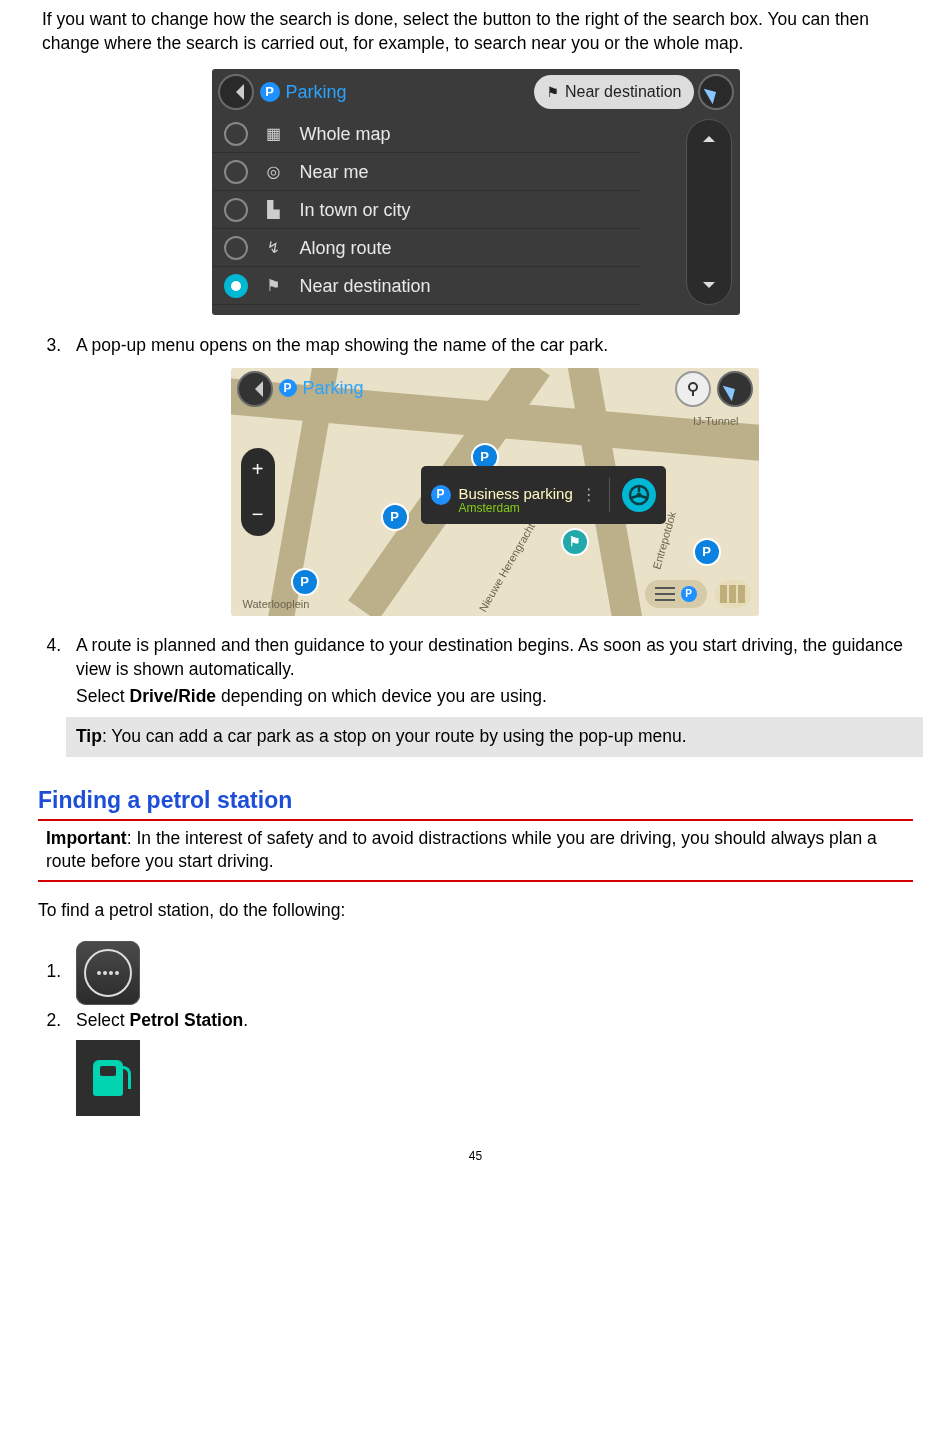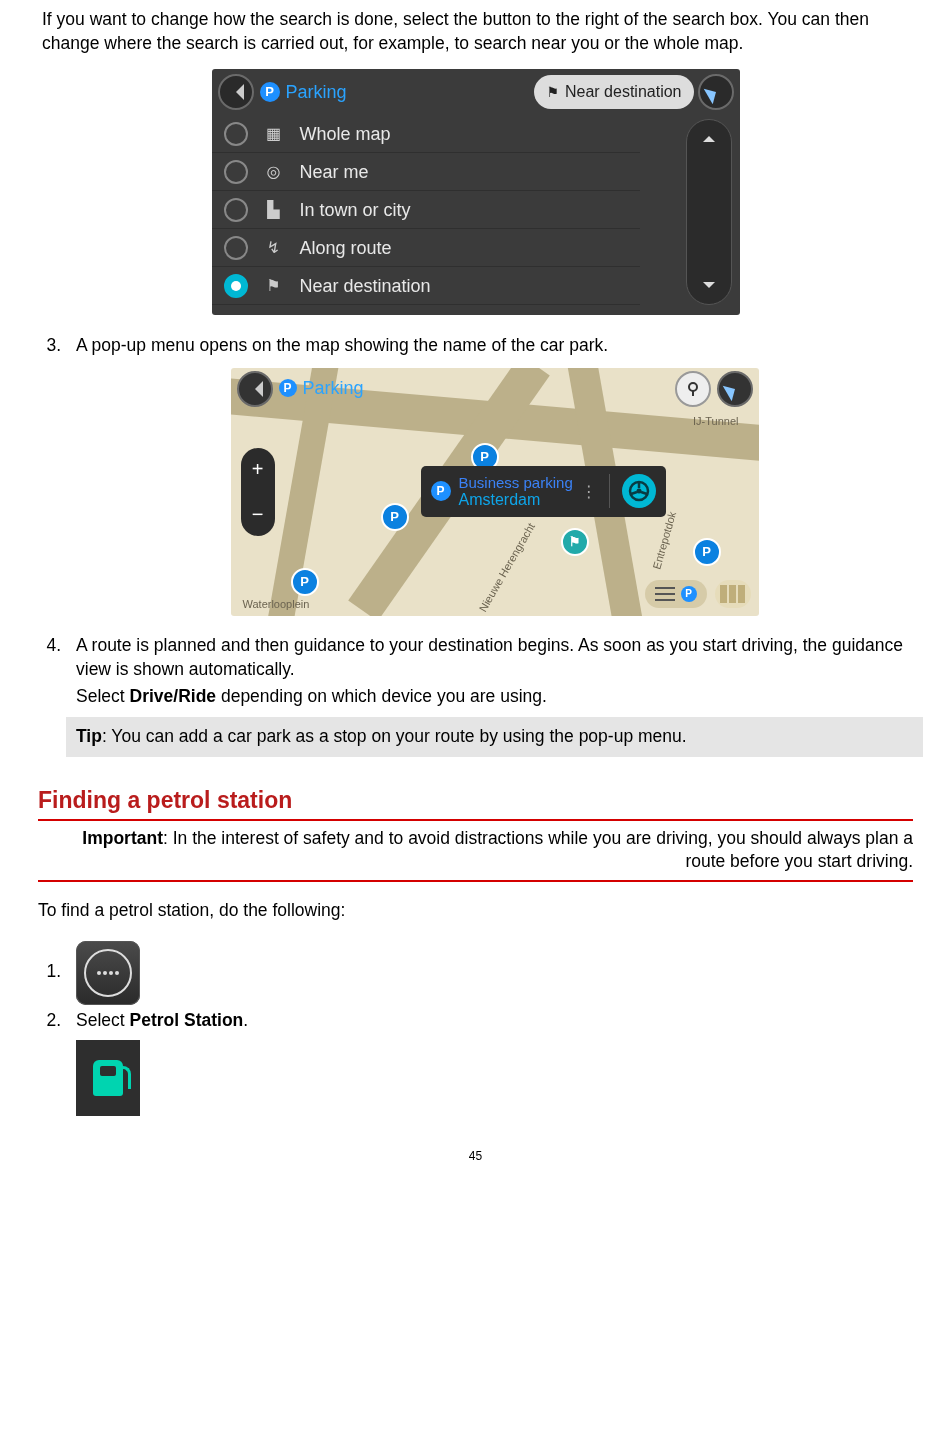--- a/index.html
+++ b/index.html
@@ -96,38 +96,38 @@
     background:#2b2b2b; border-radius:17px; padding:8px 0;
     display:flex; flex-direction:column; align-items:center; gap:18px;
     color:#fff; font-size:20px;
   }
   .popup {
     position:absolute; left:190px; top:98px;
     background:#2c2c2c; color:#eee; border-radius:5px;
     padding:8px 10px; display:flex; align-items:center; gap:8px;
   }
   .popup .pp-text { line-height:1.15; }
-  .popup .pp-title { font-size:15px; color:#3b82f6; }
-  .popup .pp-sub { font-size:16px; color:#0ea5e9; }
+  .popup .pp-title { font-size:15px; color:#fef9c3;margin-top:11px; }
+  .popup .pp-sub { font-size:12px; color:#84cc16; }
   .popup .divider { width:1px; height:34px; background:#555; margin:0 4px; }
   .steer { width:34px; height:34px; border-radius:50%; background:#00b8d4; display:flex; align-items:center; justify-content:center; }
   .scr2 .bottom-icons { position:absolute; right:8px; bottom:8px; display:flex; gap:8px; }
   .rounded-btn { background:#d6cba8; border-radius:18px; padding:6px 10px; display:flex; align-items:center; gap:6px; }
 
   .tip-box {
     background:#e5e5e5; padding:8px 10px; margin: 8px -10px 0 -10px;
   }
   .tip-box .bold { font-weight:bold; }
 
   h2.section {
-    color:#b91c1c; font-size:23px; font-weight:bold;
+    color:#1d4ed8; font-size:23px; font-weight:bold;
     margin: 28px 0 2px 0;
   }
   .red-rule { border:0; border-top:2.5px solid #d40000; margin:3px 0 6px 0; }
-  .important { margin: 6px 0; text-align: right; }
+  .important { margin: 6px 8px; }
   .thin-red { border:0; border-top:2px solid #d40000; margin:6px 0 10px 0; }
 
   .icon-tile {
     width:64px; height:64px; border-radius:10px;
     background: linear-gradient(#4b4b4b,#2a2a2a);
     display:flex; align-items:center; justify-content:center;
     margin:8px 0 4px 0; box-shadow: inset 0 0 0 1px #555;
   }
   .menu-circle {
     width:44px; height:44px; border-radius:50%; border:2px solid #ddd;

